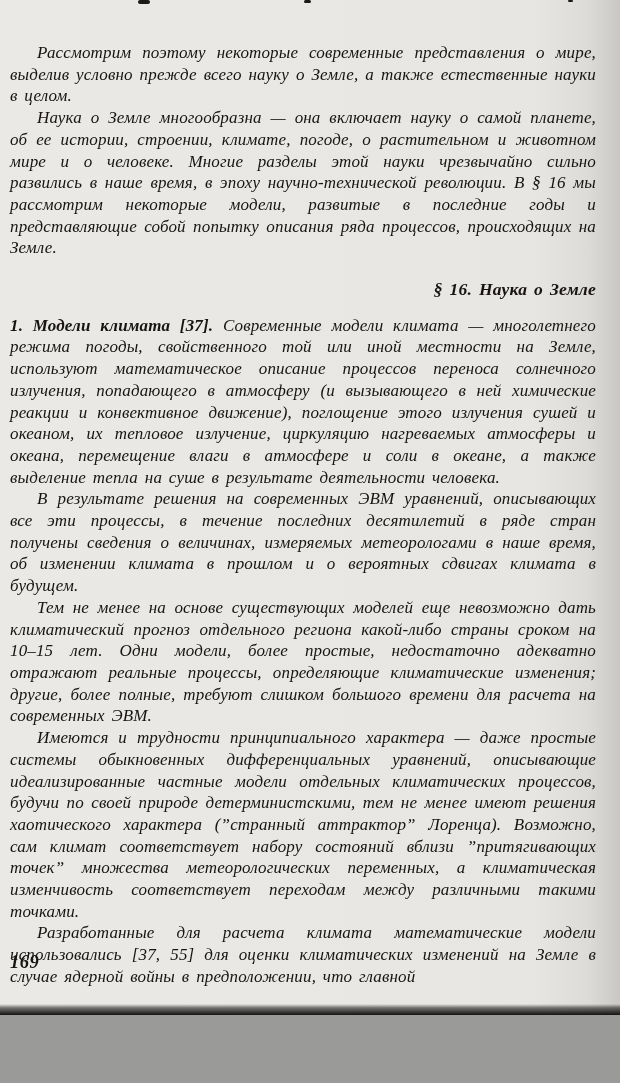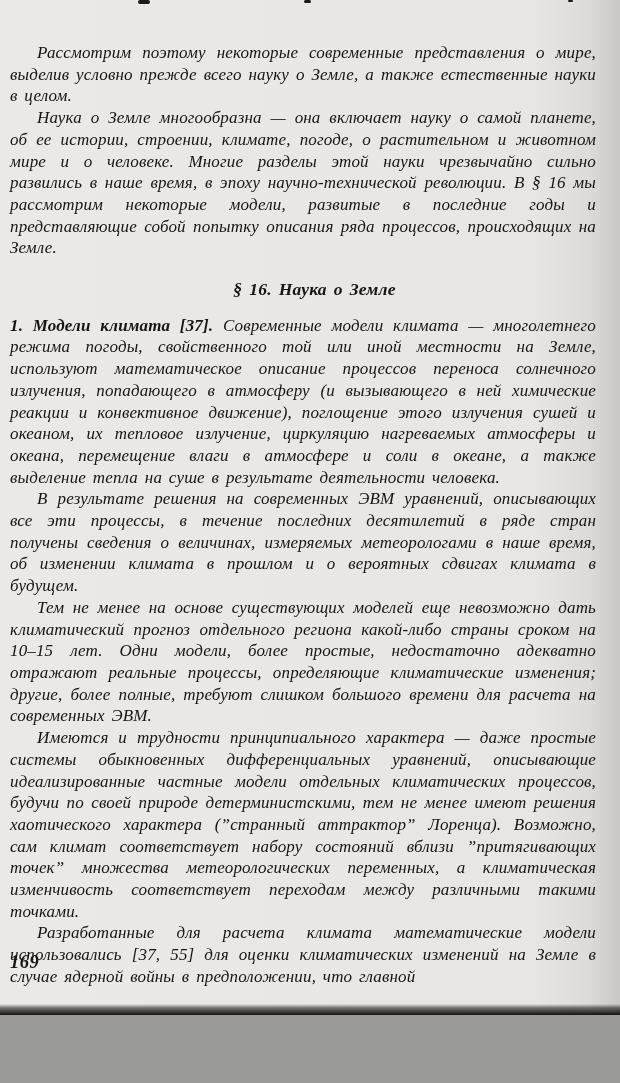--- a/index.html
+++ b/index.html
@@ -28,21 +28,21 @@
   .para {
     margin: 0;
   }
   .indent {
     text-indent: 27px;
   }
   .heading {
     font-size: 17.5px;
     font-weight: bold;
     margin: 20px 0 14px 23px;
-    text-align: center;
+    text-align: right;
     letter-spacing: 0.2px;
   }
   .lead {
     font-weight: bold;
   }
   .page-number {
     position: absolute;
     left: 10px;
     bottom: 42px;
     font-weight: bold;

